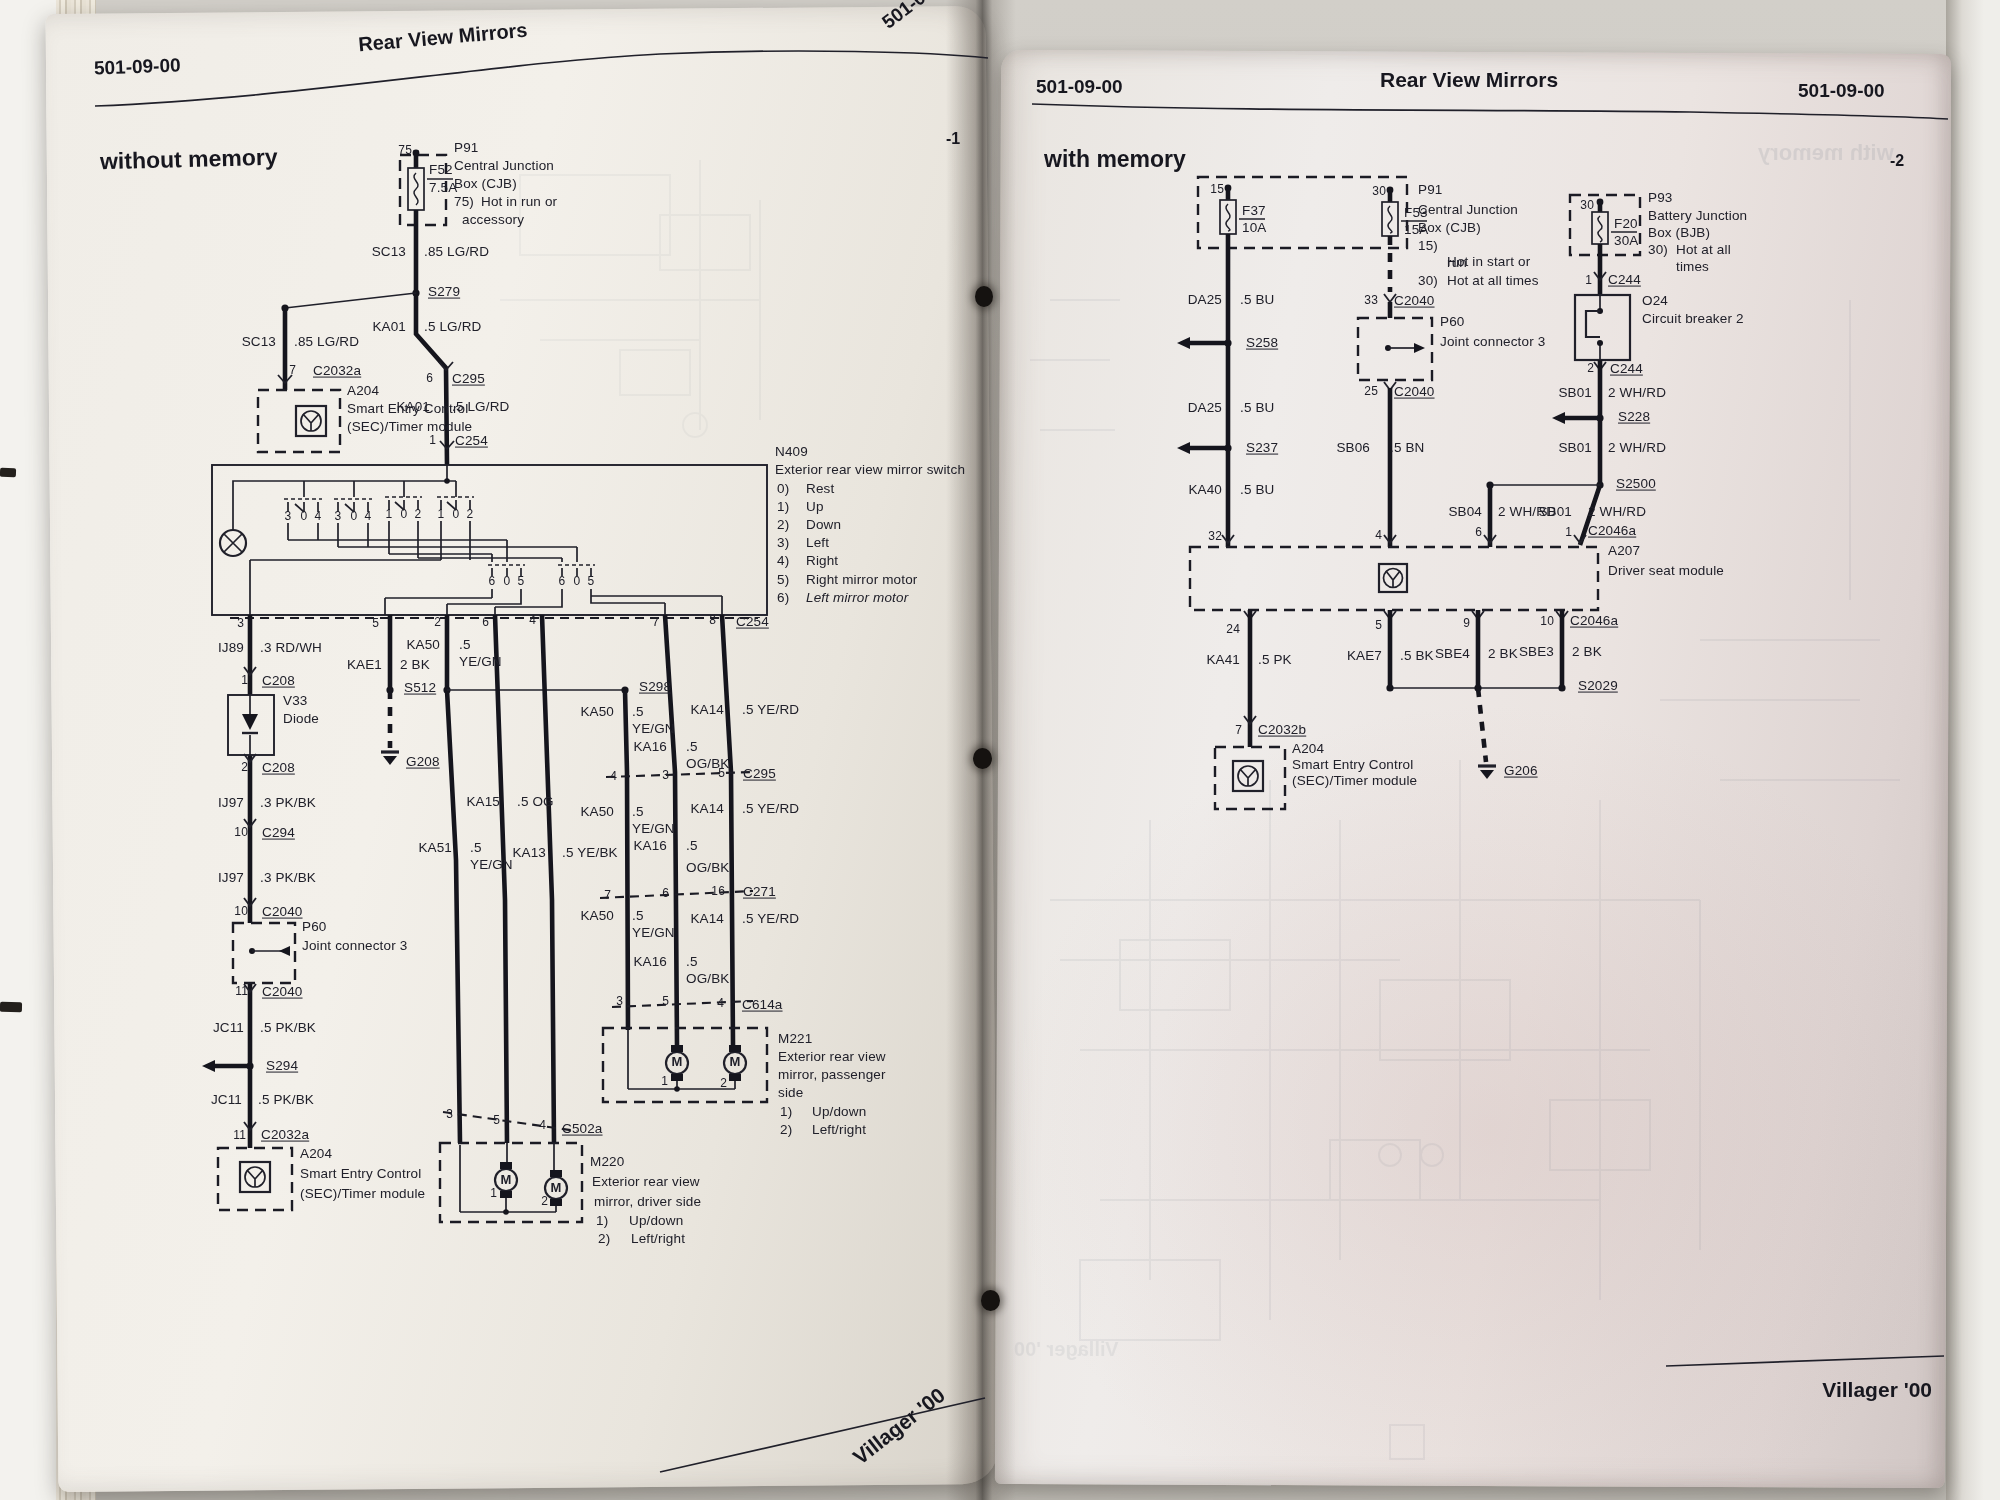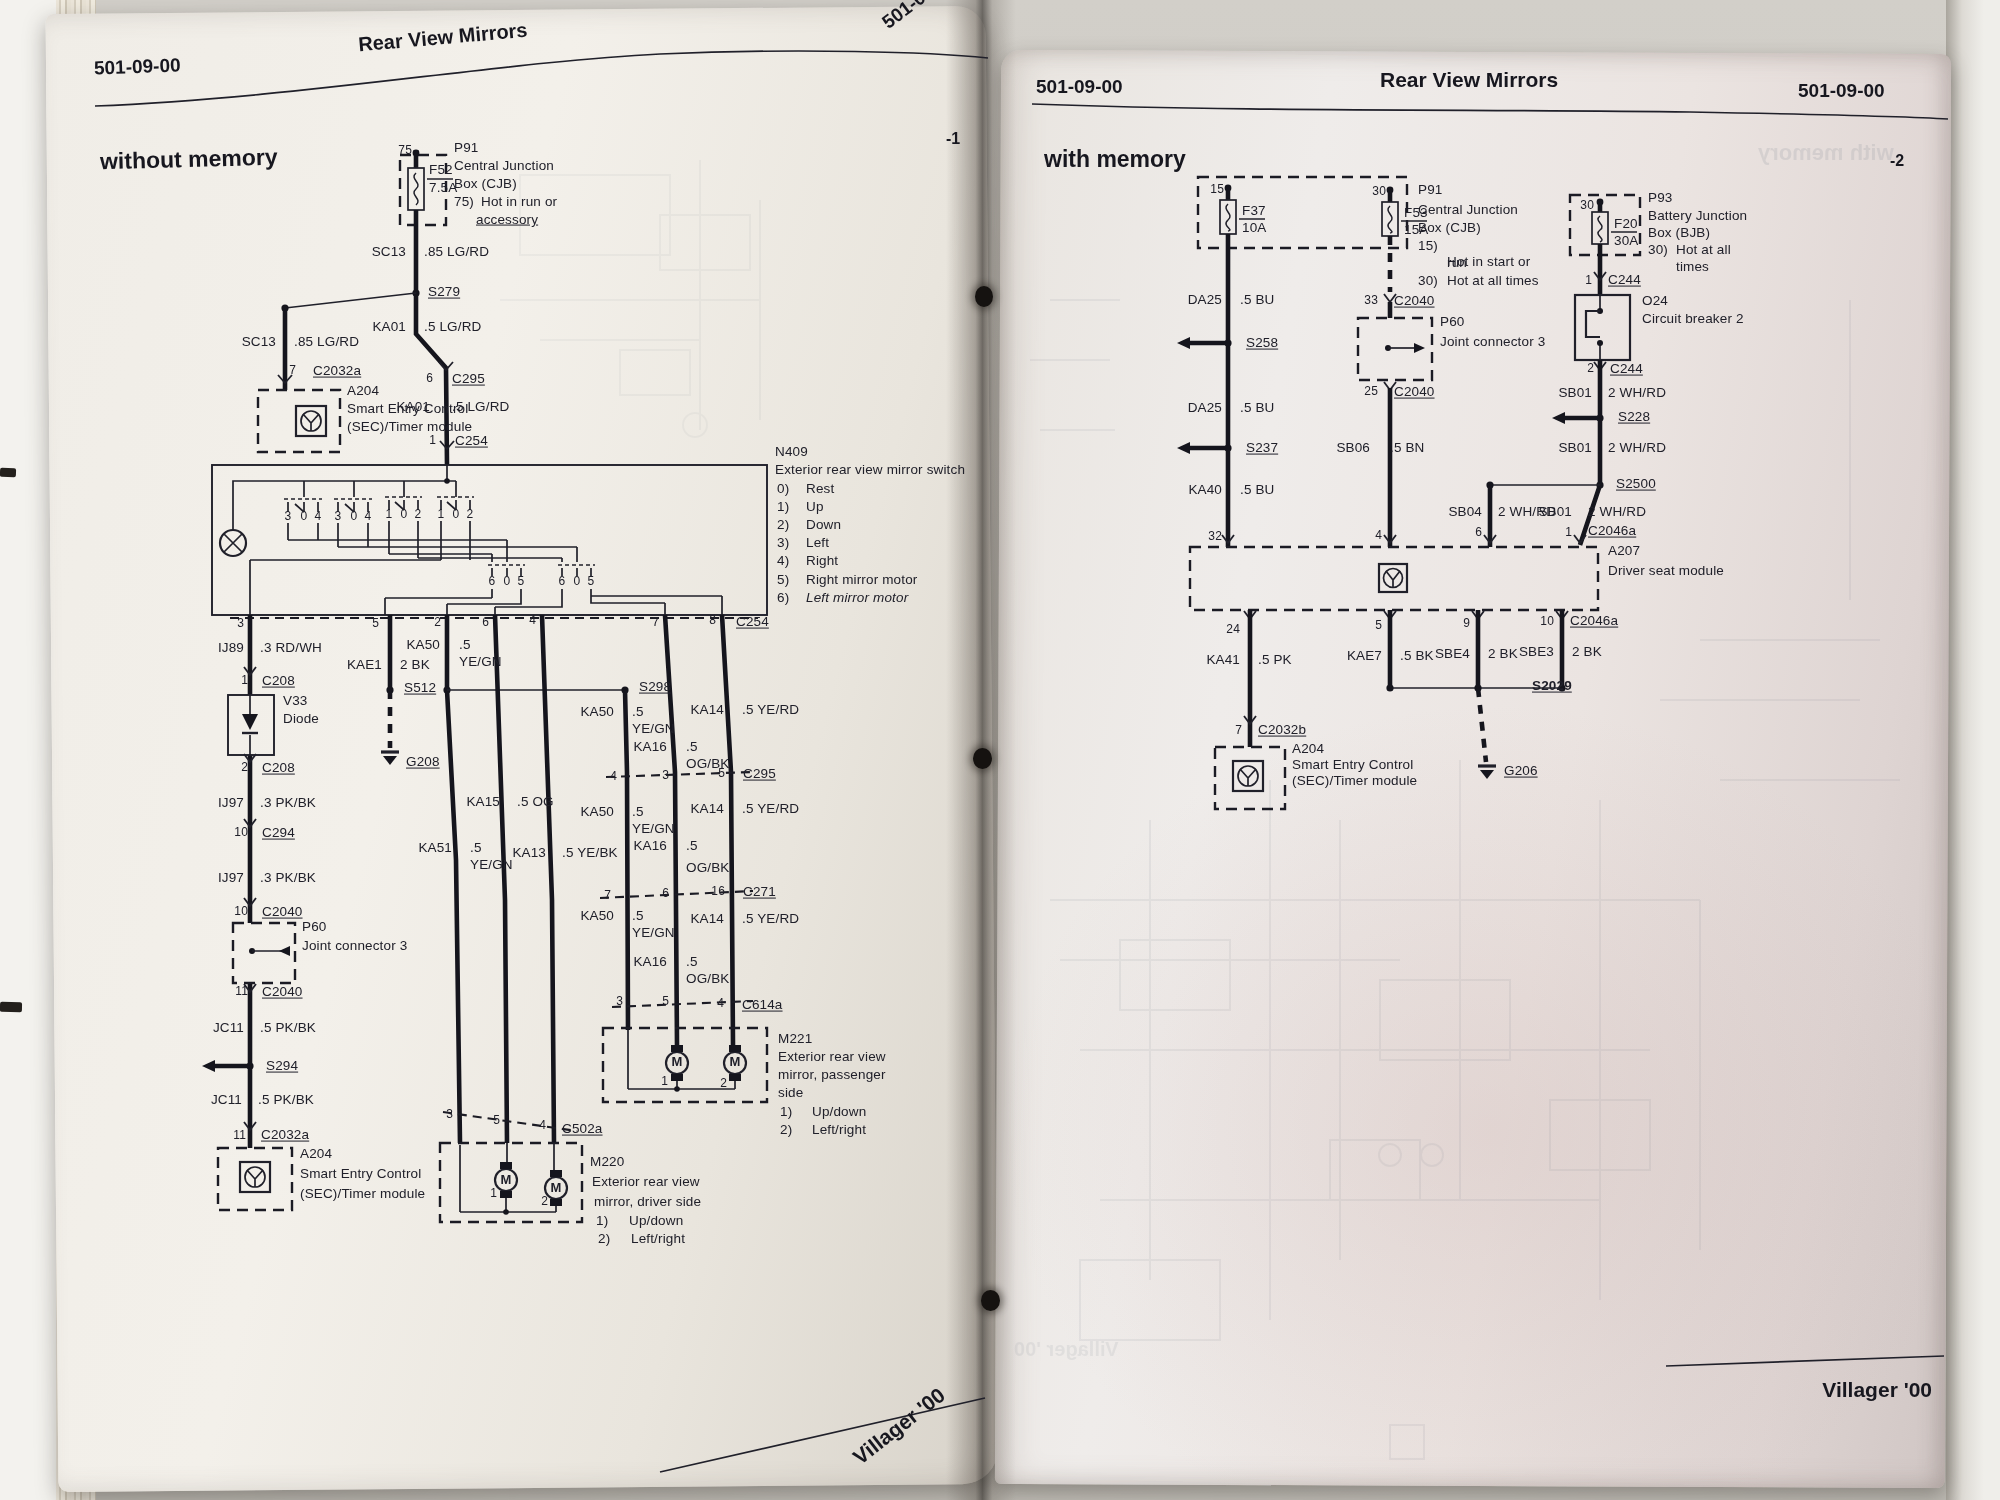--- a/index.html
+++ b/index.html
@@ -316,21 +316,21 @@
 
   <div class="abs" id="labels-left" style="left:0;top:0;width:2000px;height:1500px;pointer-events:none;">
       <span class="dlbl a-r" style="font-size: 12px; left: 412px; top: 151px;">75</span>
       <span class="dlbl" style="left: 429px; top: 170px;">F52</span>
       <span class="dlbl" style="left: 429px; top: 188px;">7.5A</span>
       <span class="dlbl" style="left: 454px; top: 148px;">P91</span>
       <span class="dlbl" style="left: 454px; top: 166px;">Central Junction</span>
       <span class="dlbl" style="left: 454px; top: 184px;">Box (CJB)</span>
       <span class="dlbl" style="left: 454px; top: 202px;">75)</span>
       <span class="dlbl" style="left: 481px; top: 202px;">Hot in run or</span>
-      <span class="dlbl" style="left: 476px; top: 220px; text-decoration: underline;">accessory</span>
+      <span class="dlbl" style="left: 462px; top: 220px;">accessory</span>
       <span class="dlbl a-r" style="left: 406px; top: 252px;">SC13</span>
       <span class="dlbl" style="left: 424px; top: 252px;">.85 LG/RD</span>
       <span class="dlbl u" style="left: 428px; top: 292px;">S279</span>
       <span class="dlbl a-r" style="left: 406px; top: 327px;">KA01</span>
       <span class="dlbl" style="left: 424px; top: 327px;">.5 LG/RD</span>
       <span class="dlbl a-r" style="left: 276px; top: 342px;">SC13</span>
       <span class="dlbl" style="left: 294px; top: 342px;">.85 LG/RD</span>
       <span class="dlbl a-r" style="font-size: 12px; left: 296px; top: 371px;">7</span>
       <span class="dlbl u" style="left: 313px; top: 371px;">C2032a</span>
       <span class="dlbl" style="left: 347px; top: 391px;">A204</span>
@@ -562,21 +562,21 @@
       <span class="dlbl a-r" style="font-size: 12px; left: 1554px; top: 622px;">10</span>
       <span class="dlbl u" style="left: 1570px; top: 621px;">C2046a</span>
       <span class="dlbl a-r" style="left: 1240px; top: 660px;">KA41</span>
       <span class="dlbl" style="left: 1258px; top: 660px;">.5 PK</span>
       <span class="dlbl a-r" style="left: 1382px; top: 656px;">KAE7</span>
       <span class="dlbl" style="left: 1400px; top: 656px;">.5 BK</span>
       <span class="dlbl a-r" style="left: 1470px; top: 654px;">SBE4</span>
       <span class="dlbl" style="left: 1488px; top: 654px;">2 BK</span>
       <span class="dlbl a-r" style="left: 1554px; top: 652px;">SBE3</span>
       <span class="dlbl" style="left: 1572px; top: 652px;">2 BK</span>
-      <span class="dlbl u" style="left: 1532px; top: 686px; font-weight: bold;">S2029</span>
+      <span class="dlbl u" style="left: 1578px; top: 686px;">S2029</span>
       <span class="dlbl a-r" style="font-size: 12px; left: 1242px; top: 731px;">7</span>
       <span class="dlbl u" style="left: 1258px; top: 730px;">C2032b</span>
       <span class="dlbl" style="left: 1292px; top: 749px;">A204</span>
       <span class="dlbl" style="left: 1292px; top: 765px;">Smart Entry Control</span>
       <span class="dlbl" style="left: 1292px; top: 781px;">(SEC)/Timer module</span>
       <span class="dlbl u" style="left: 1504px; top: 771px;">G206</span>
     </div>
 </div>
 
 </body></html>

